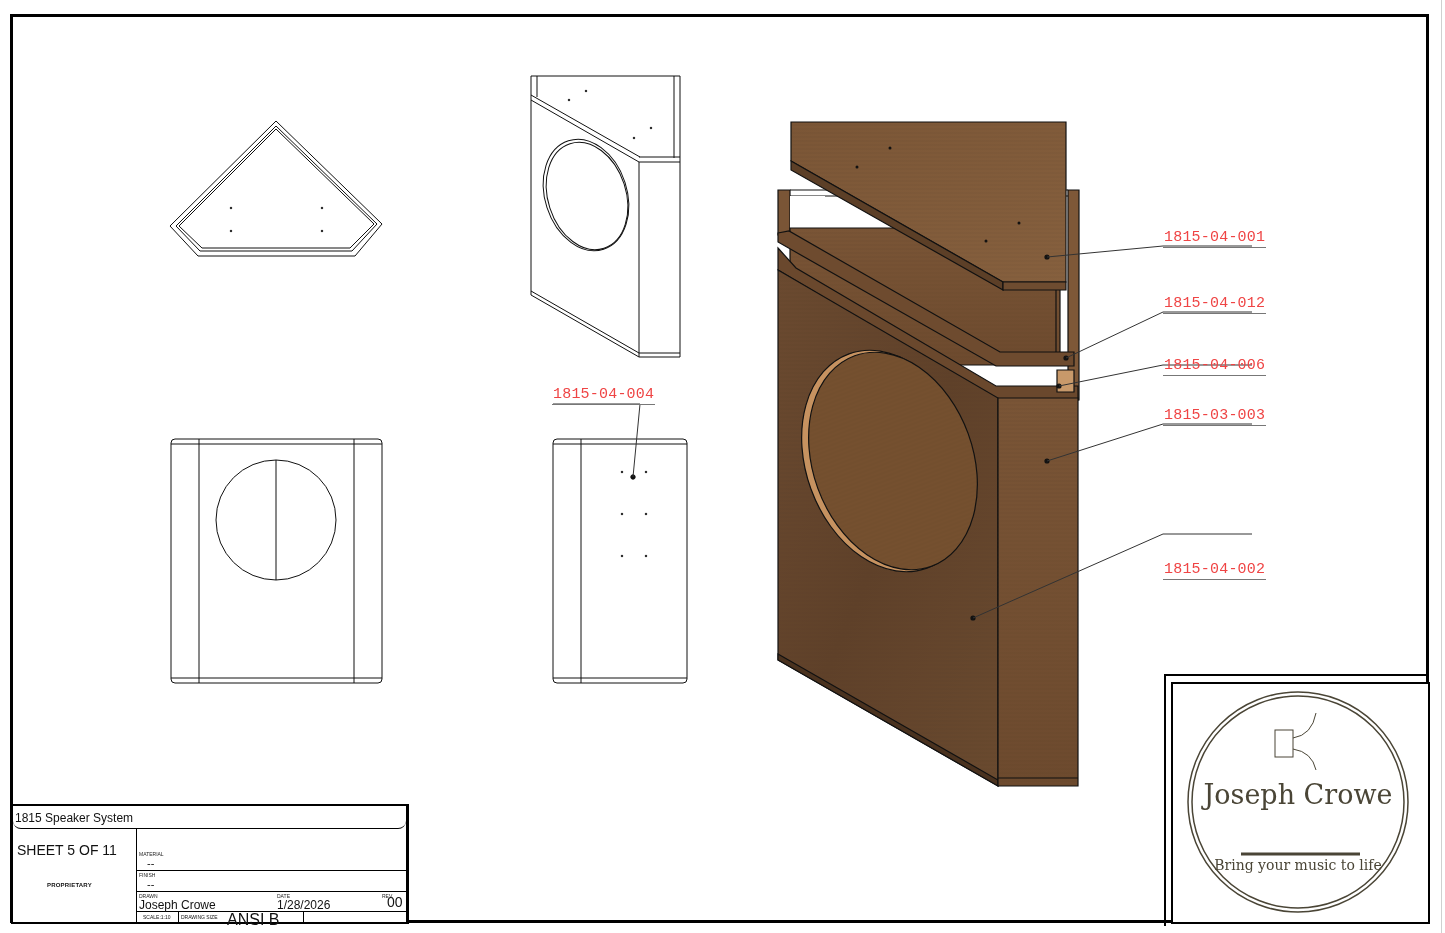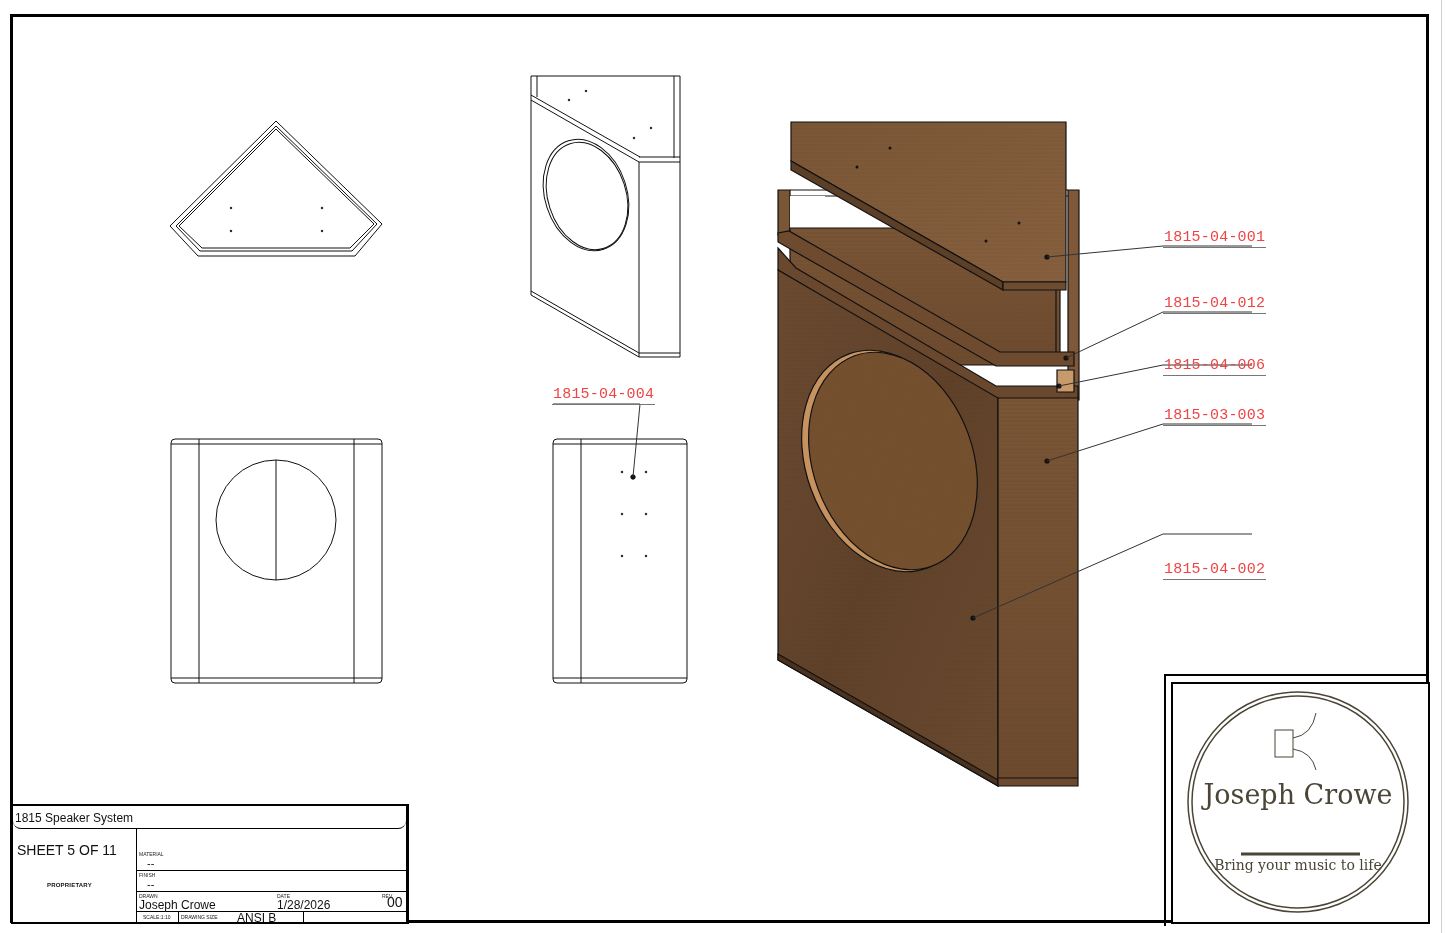--- a/index.html
+++ b/index.html
@@ -192,21 +192,21 @@
     <span class="tb-val" style="left:2px; top:6px; font-size:12px;">Joseph Crowe</span>
     <span class="tb-lbl" style="left:140px;">DATE</span>
     <span class="tb-val" style="left:140px; top:6px; font-size:12px;">1/28/2026</span>
     <span class="tb-lbl" style="left:245px;">REV.</span>
     <span class="tb-val" style="left:250px; top:2px; font-size:14px;">00</span>
   </div>
   <div class="tb-scale">
     <span style="position:absolute; left:6px; top:2px; font-size:5px;">SCALE:1:10</span>
     <span style="position:absolute; left:41px; top:0; height:10px; border-left:1px solid #000;"></span>
     <span style="position:absolute; left:44px; top:2px; font-size:5px;">DRAWING SIZE</span>
-    <span style="position:absolute; left:100px; top:-1px; font-size:12px;">ANSI B</span>
+    <span style="position:absolute; left:90px; top:-1px; font-size:16px;">ANSI B</span>
   </div>
 </div>
 
 <div class="logo-frame-outer"></div>
 <div class="logo-frame-inner"></div>
 <svg class="drawing" width="1445" height="933" viewBox="0 0 1445 933">
   <g stroke="#4a4536" fill="none">
     <circle cx="1298" cy="802" r="110" stroke-width="1.5"></circle>
     <circle cx="1298" cy="802" r="106" stroke-width="1.5"></circle>
     <rect x="1275" y="730" width="18" height="27" stroke-width="1"></rect>

